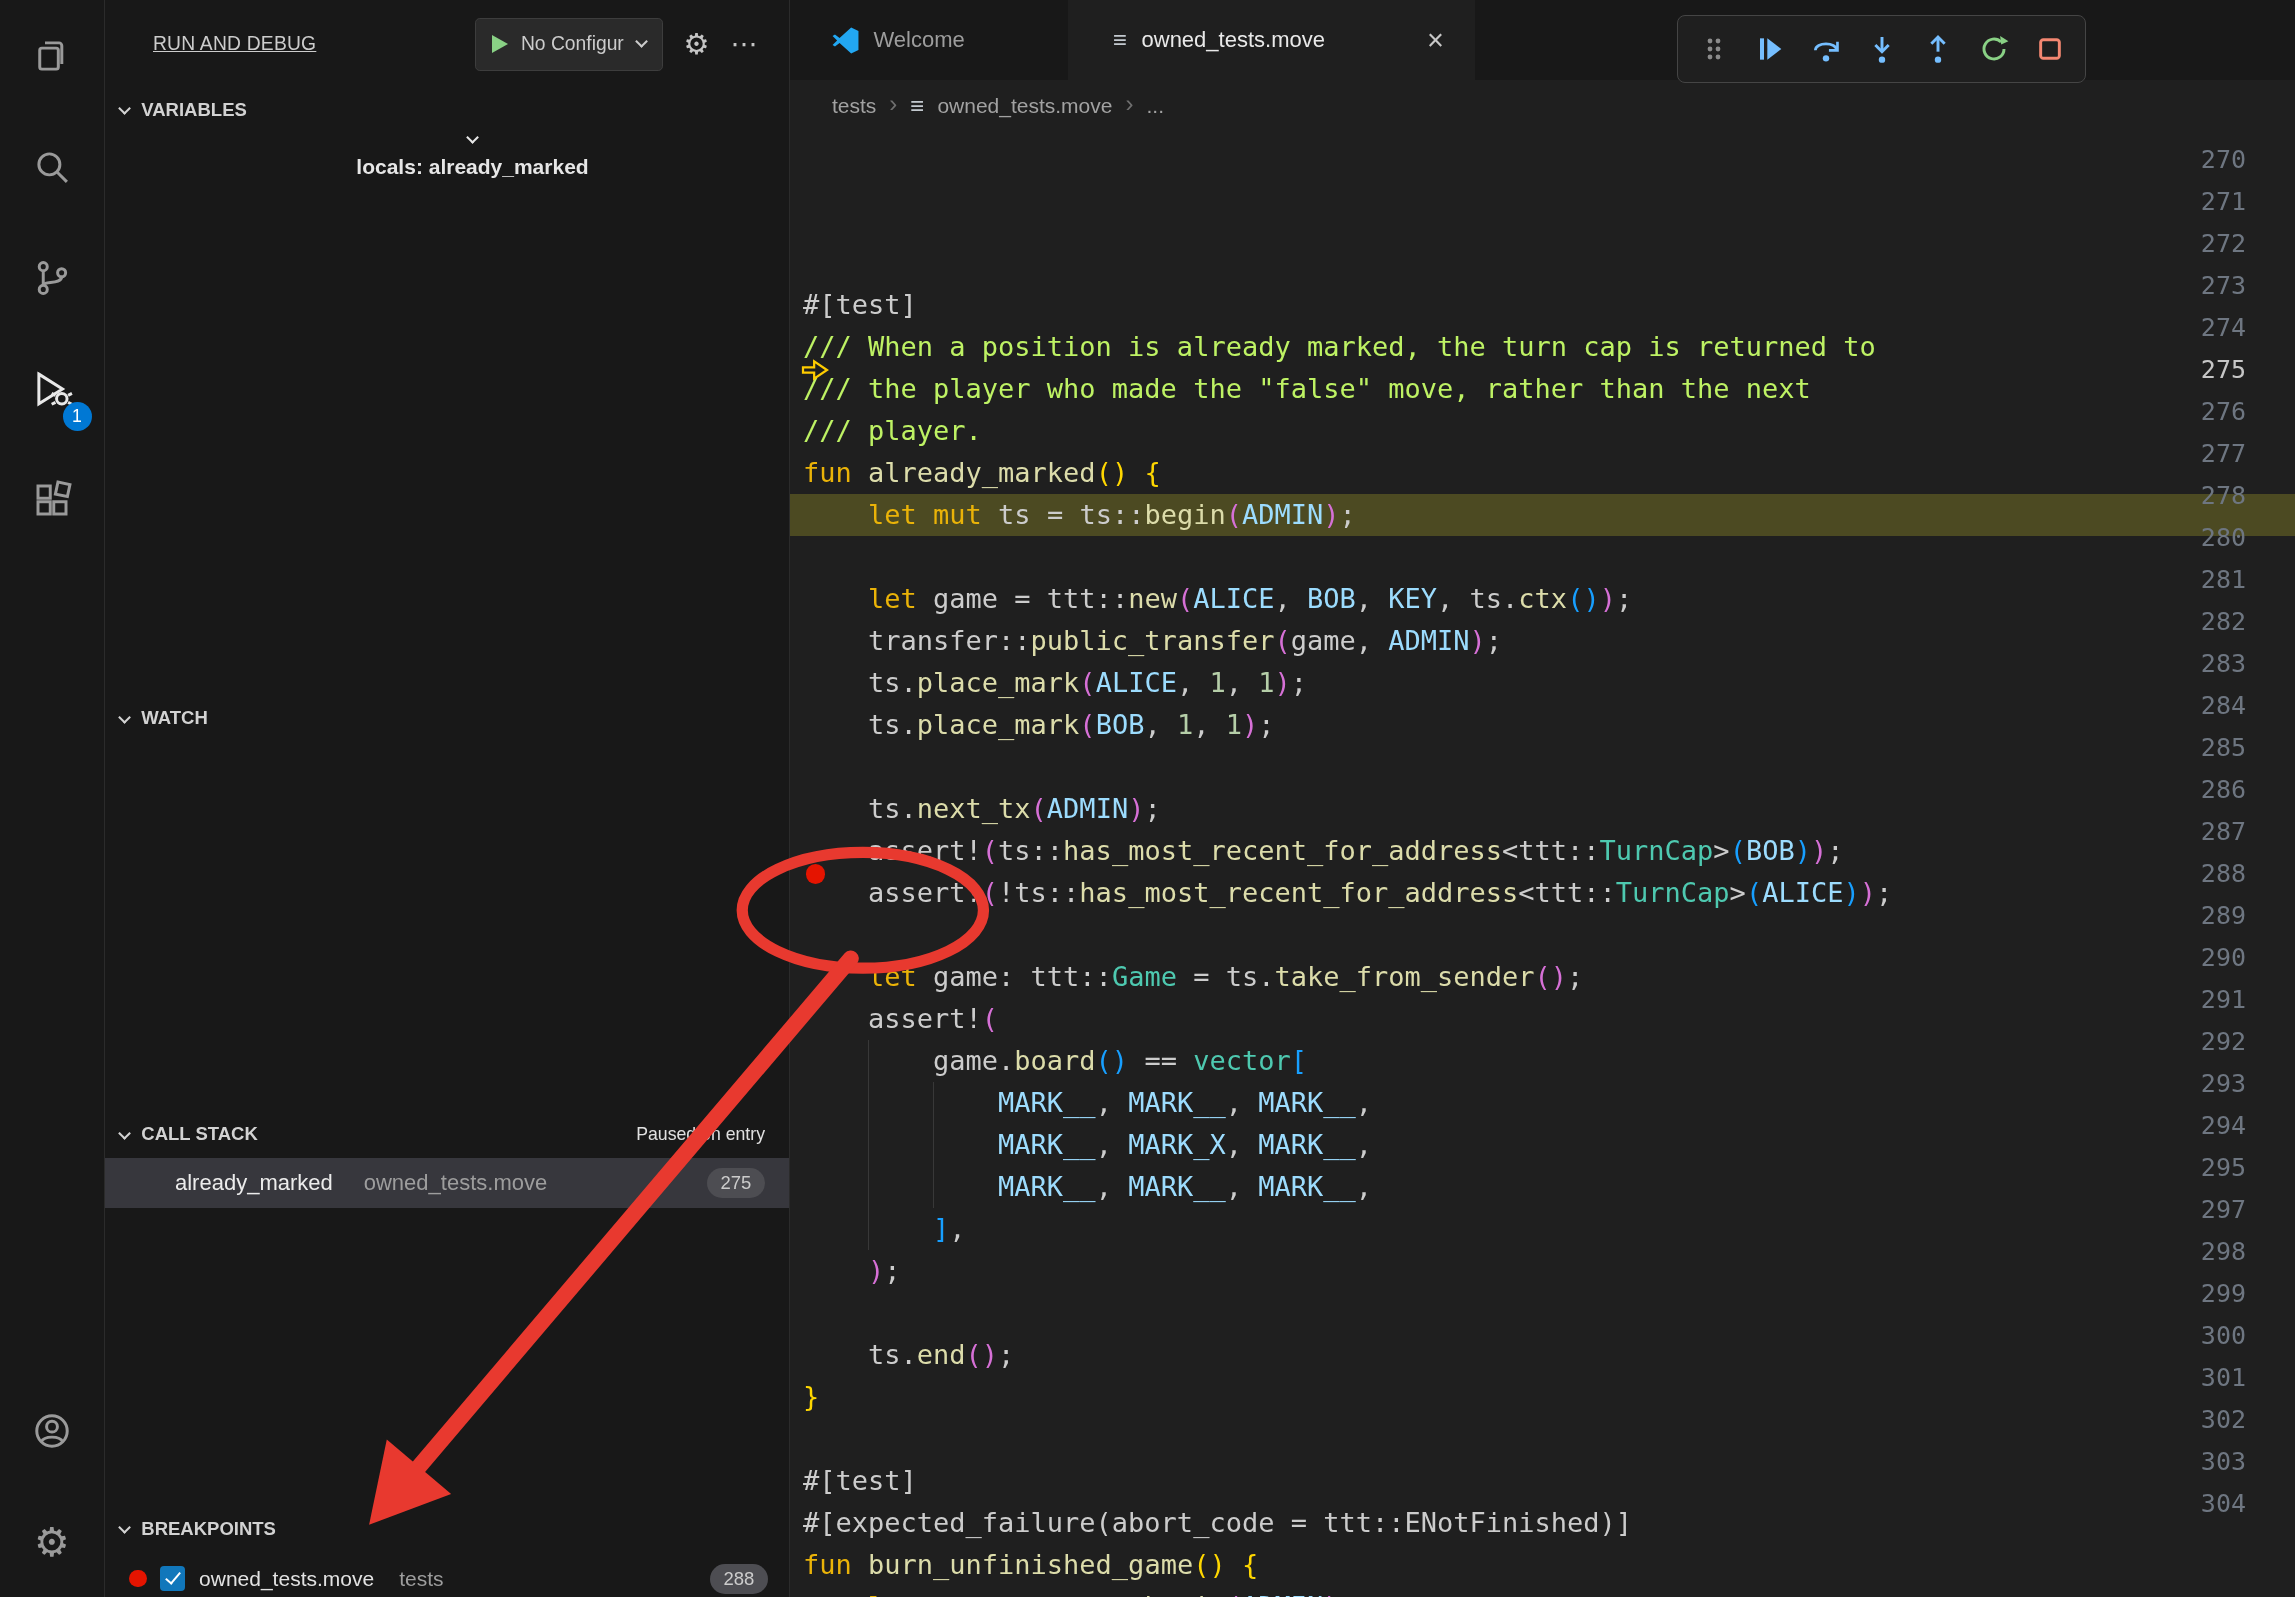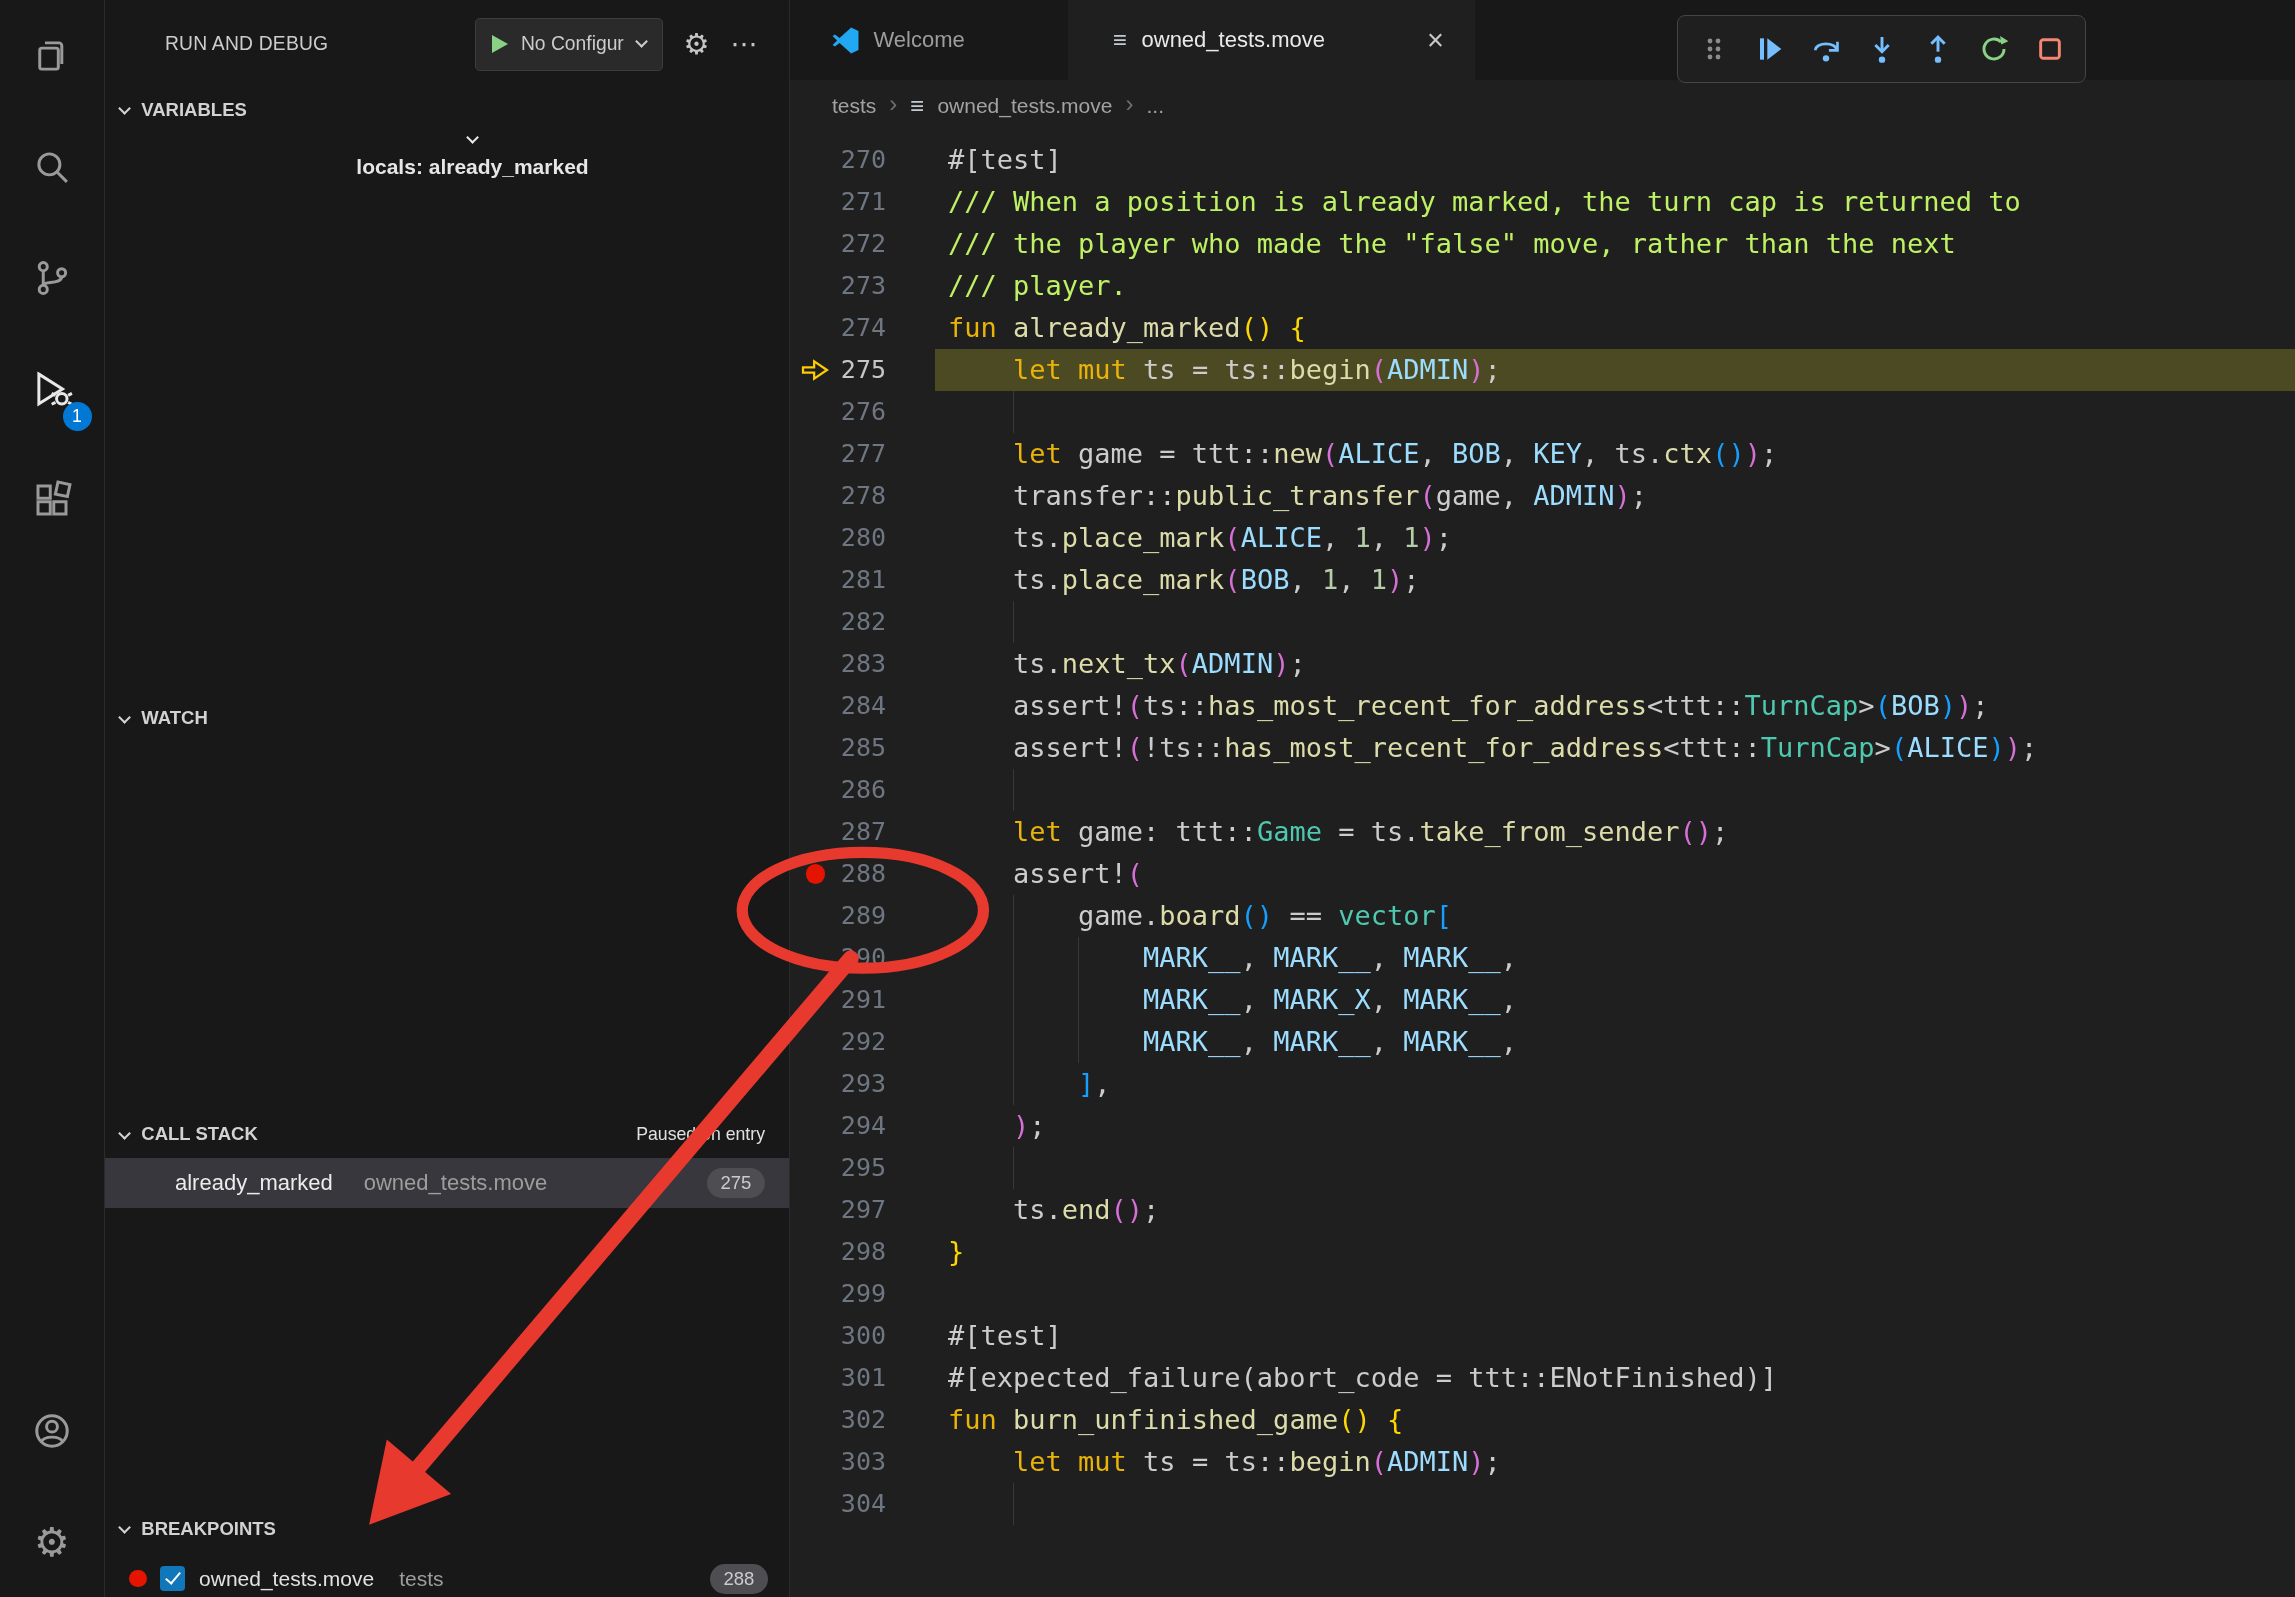--- a/index.html
+++ b/index.html
@@ -18,21 +18,21 @@
   .ab-item svg { width:42px; height:42px; stroke:#9a9a9a; fill:none; stroke-width:1.7; }
   .ab-item.active svg { stroke:#e8e8e8; }
   .ab-badge { position:absolute; right:13px; bottom:13px; min-width:29px; height:29px; border-radius:14.5px;
               background:#0078d4; color:#fff; font-size:17.7px; display:flex; align-items:center; justify-content:center; padding:0 4.8px; }
   .ab-spacer { flex:1; }
   .glyph-gear { font-family:"DejaVu Sans", sans-serif; font-size:40px; color:#9a9a9a; line-height:1; }
 
   
   .sidebar { width:685px; flex:none; background:#181818; border-right:0.8px solid #2b2b2b; position:relative; font-size:19.3px; }
   .sb-top { position:absolute; top:0; left:0; right:0; height:88px; display:flex; align-items:center; }
-  .sb-title { margin-left:60px; color:#cccccc; font-size:19.3px; letter-spacing:0.2px; white-space:nowrap; }
+  .sb-title { margin-left:48px; color:#cccccc; font-size:19.3px; letter-spacing:0.2px; white-space:nowrap;text-decoration:underline; }
   .cfg-pill { margin-left:auto; display:flex; align-items:center; gap:13px; background:#2a2a2a; border:0.8px solid #3d3d3d;
               border-radius:4.8px; height:53px; padding:0 16px; cursor:pointer; }
   .play-tri { width:0; height:0; border-left:16px solid #89D185; border-top:9.7px solid transparent; border-bottom:9.7px solid transparent; }
   .cfg-label { color:#cccccc; white-space:nowrap; }
   .chev { display:inline-block; width:8.8px; height:8.8px; border-left:2px solid currentColor; border-bottom:2px solid currentColor;
           transform:rotate(-45deg); margin-top:-4.8px; flex:none; }
   .sb-gear { margin-left:21px; font-family:"DejaVu Sans", sans-serif; font-size:29px; color:#c5c5c5; }
   .sb-more { margin:0 29px 0 21px; font-size:27px; color:#c5c5c5; letter-spacing:2.4px; }
 
   .sec { position:absolute; left:0; right:0; display:flex; align-items:center; gap:13px; padding-left:14.5px;
@@ -68,21 +68,21 @@
                  padding:0 19.3px; background:#1f1f1f; border:0.8px solid #454545; border-radius:8px; z-index:6; }
   .dbg-toolbar svg { width:32px; height:32px; }
 
   .breadcrumb { height:51px; flex:none; display:flex; align-items:center; gap:13px; padding-left:42px;
                 font-size:21px; color:#a2a2a2; background:#1f1f1f; }
   .bc-sep { color:#6f6f6f; font-size:24px; margin-top:-3.2px; }
 
   
   .code { flex:1; overflow:hidden; padding-top:8px; background:#1f1f1f;
           font-family:"DejaVu Sans Mono", monospace; font-size:27px; }
-  .code-line { display:flex; height:42px; line-height:42px; white-space:pre; }
+  .code-line { display:flex; height:42px; line-height:42px; white-space:pre;flex-direction:column; }
   .gutter { flex:0 0 145px; position:relative; }
   .lnum { position:absolute; right:49px; font-size:25px; color:#6e7681; }
   .code-line.cur .lnum { color:#c6c6c6; }
   .bp-dot { position:absolute; left:16px; top:11.3px; width:19.3px; height:19.3px; border-radius:50%; background:#e51400; }
   .cur-arrow { position:absolute; left:8px; top:8.8px; width:34px; height:24px; }
   .ltext { flex:1; position:relative; padding-left:13px; color:#cccccc; }
   .code-line.cur .ltext { background:#4c4a22; }
   .iguide { position:absolute; top:0; bottom:0; width:0.8px; background:#383838; }
 
   .tk-pl { color:#cccccc; }

